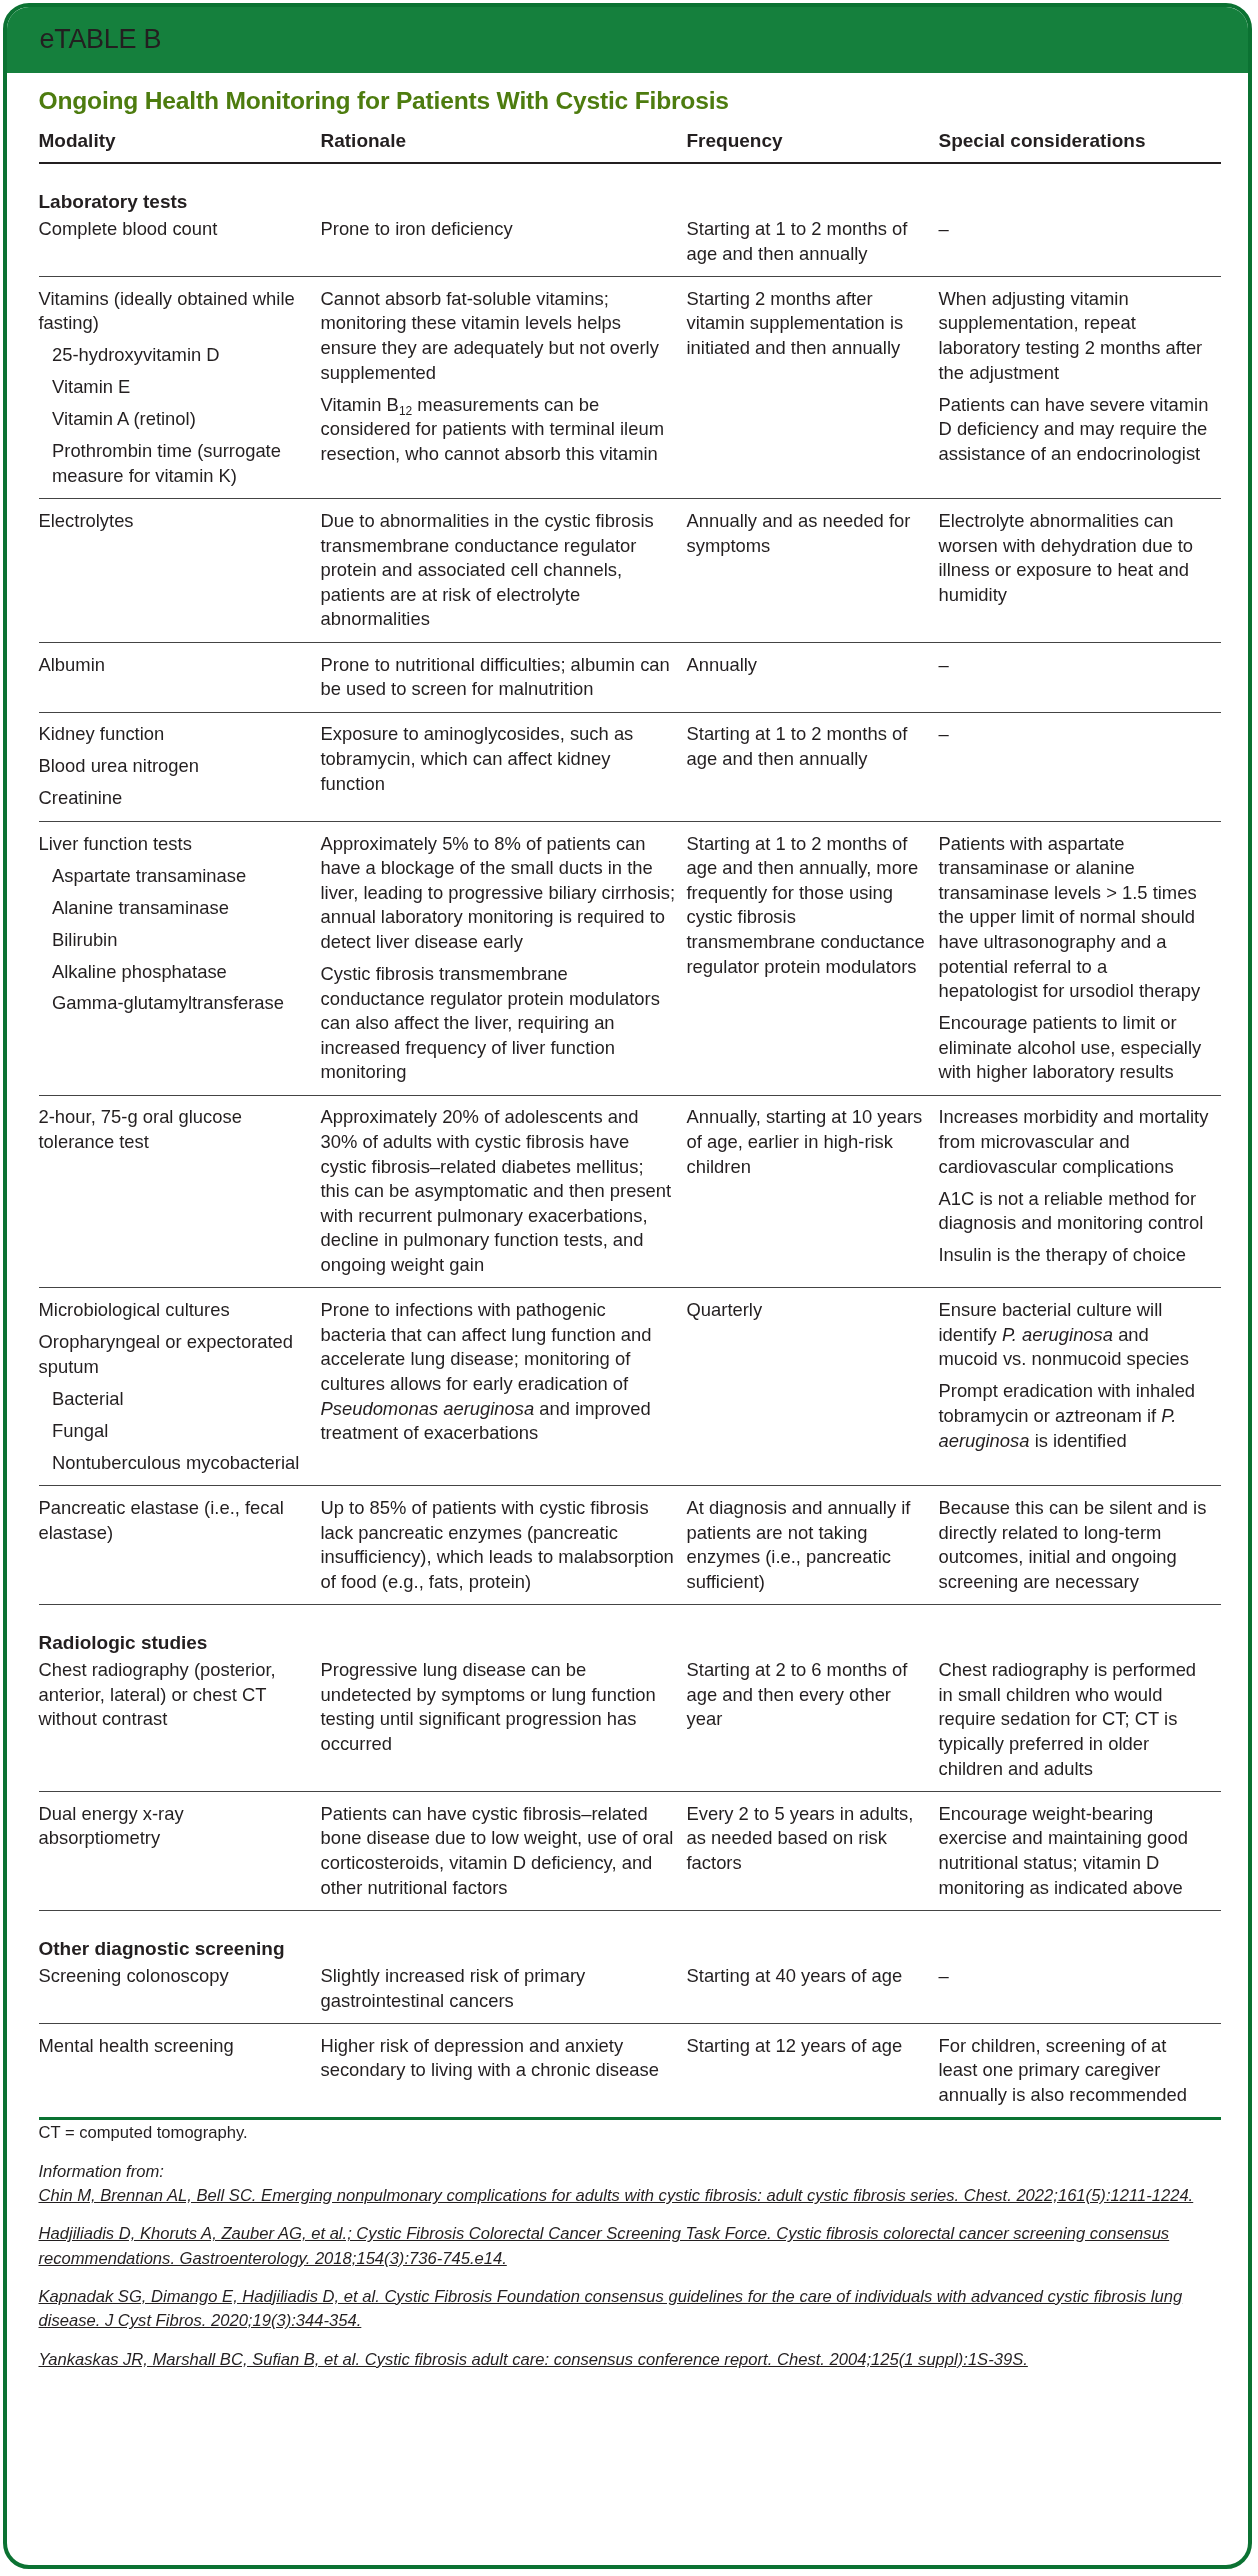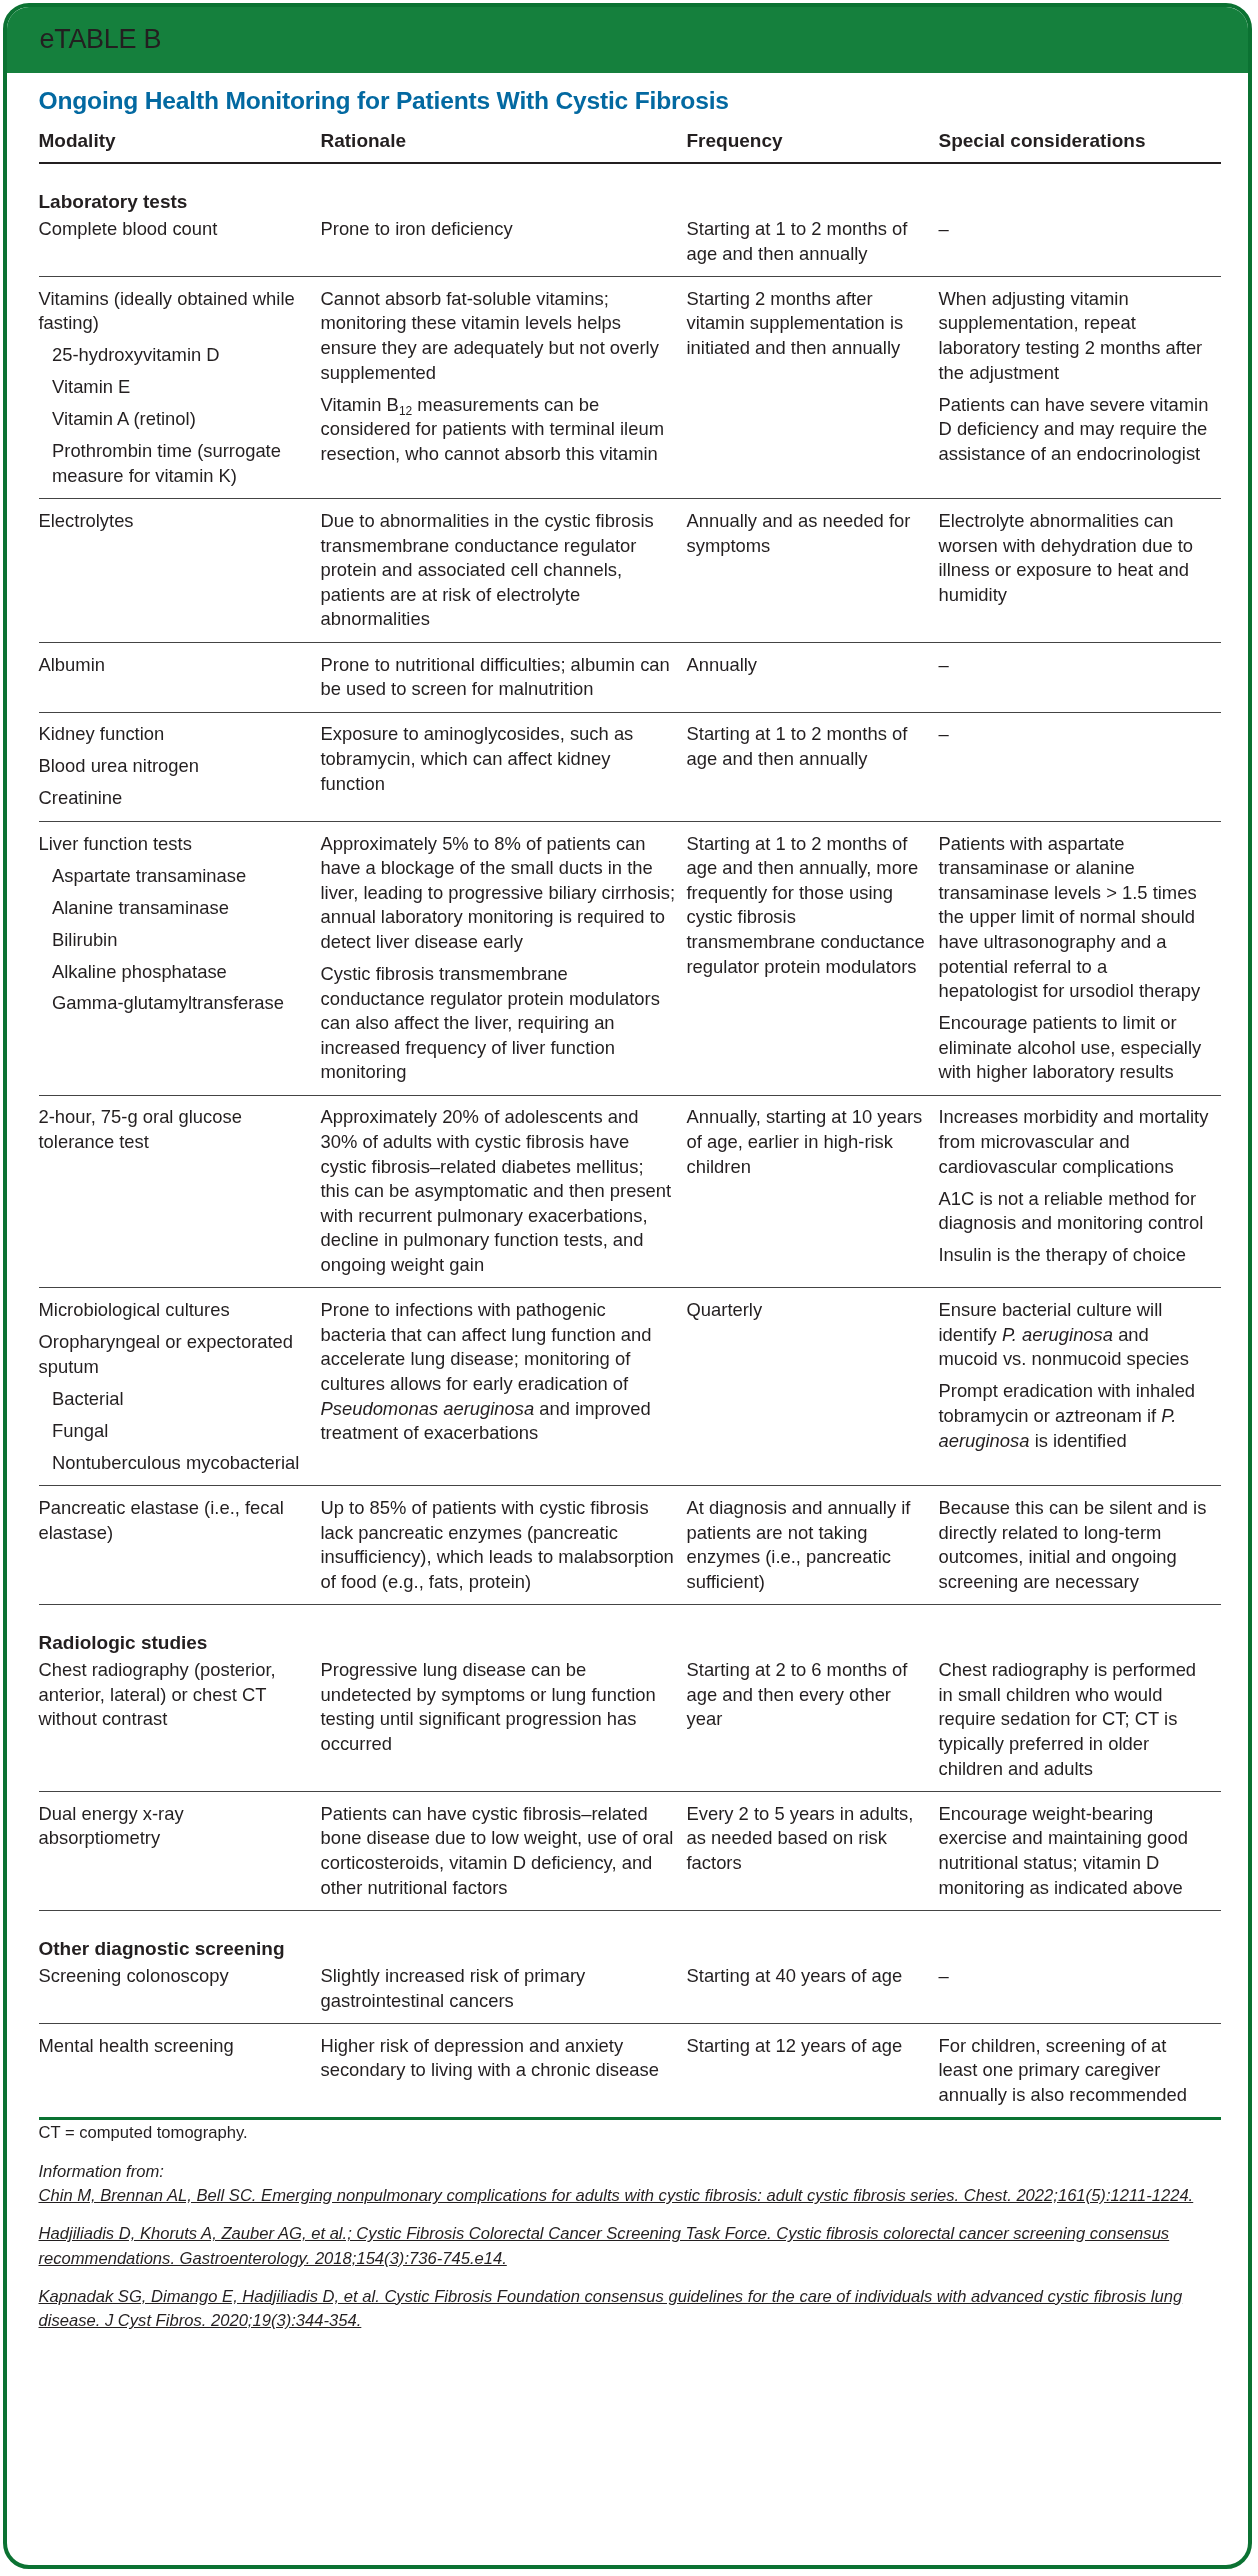--- a/index.html
+++ b/index.html
@@ -4,21 +4,21 @@
 <style>
   html, body { margin: 0; padding: 0; background: #ffffff; }
   body { width: 1259px; height: 2576px; position: relative; font-family: "Liberation Sans", sans-serif; color: #231f20; }
   .frame {
     position: absolute; left: 2.5px; top: 2.5px; width: 1249px; height: 2566px;
     border: 4.3px solid #0b7232; border-radius: 26px; box-sizing: border-box; overflow: hidden; background: #fff;
   }
   .banner { height: 66px; background: #15803d; display: flex; align-items: center; padding-left: 33px; }
   .banner span { font-size: 27px; font-weight: 400; color: #231f20; letter-spacing: -0.3px; }
   .content { padding: 0 27px 0 32px; }
-  .title { color: #0369a1; font-weight: 700; font-size: 24.6px; margin: 14.7px 0 13.5px 0; letter-spacing: -0.2px; }
+  .title { color: #4d7c0f; font-weight: 700; font-size: 24.6px; margin: 14.7px 0 13.5px 0; letter-spacing: -0.2px; }
   table { width: 100%; border-collapse: collapse; table-layout: fixed; font-size: 18.4px; line-height: 24.6px; }
   col.c1 { width: 282px; } col.c2 { width: 366px; } col.c3 { width: 252px; } col.c4 { width: auto; }
   thead th { text-align: left; font-weight: 700; font-size: 19px; padding: 0 0 8.6px 0; border-bottom: 2.5px solid #231f20; vertical-align: bottom; }
   td { vertical-align: top; padding: 9.8px 11px 9.8px 0; }
   tr.sec td { padding: 26px 0 0 0; font-weight: 700; font-size: 19px; }
   tr.row td { border-bottom: 1.8px solid #444; }
   tr.row.first td { padding-top: 2.5px; }
   tr.row.last td { border-bottom: 3.1px solid #0b7232; }
   .sub { padding-left: 13.5px; }
   .p + .p, .p + .sub, .sub + .sub, .sub + .p { margin-top: 7.4px; }
@@ -269,17 +269,18 @@
           </tr>
         </tbody>
     </table>
     <div class="footer">
       <div class="note">CT = computed tomography.</div>
       <div class="info">Information from:</div>
       <div id="refs">
           <div class="ref">Chin M, Brennan AL, Bell SC. Emerging nonpulmonary complications for adults with cystic fibrosis: adult cystic fibrosis series. Chest. 2022;161(5):1211-1224.</div>
           <div class="ref">Hadjiliadis D, Khoruts A, Zauber AG, et al.; Cystic Fibrosis Colorectal Cancer Screening Task Force. Cystic fibrosis colorectal cancer screening consensus recommendations. Gastroenterology. 2018;154(3):736-745.e14.</div>
           <div class="ref">Kapnadak SG, Dimango E, Hadjiliadis D, et al. Cystic Fibrosis Foundation consensus guidelines for the care of individuals with advanced cystic fibrosis lung disease. J Cyst Fibros. 2020;19(3):344-354.</div>
+          <div class="ref">Yankaskas JR, Marshall BC, Sufian B, et al. Cystic fibrosis adult care: consensus conference report. Chest. 2004;125(1 suppl):1S-39S.</div>
         </div>
     </div>
   </div>
 </div>
 
 
 </body></html>

